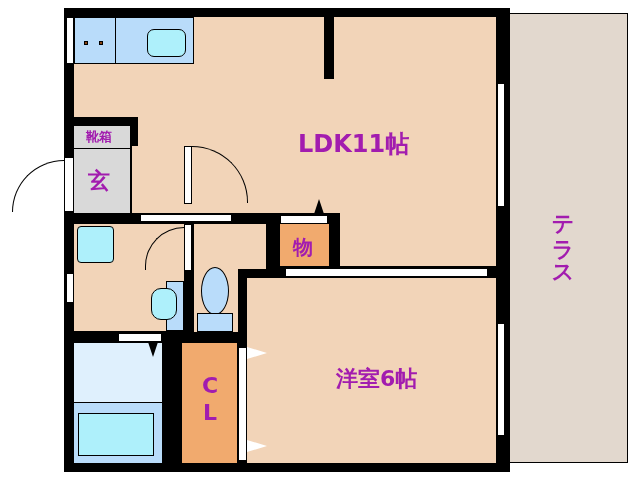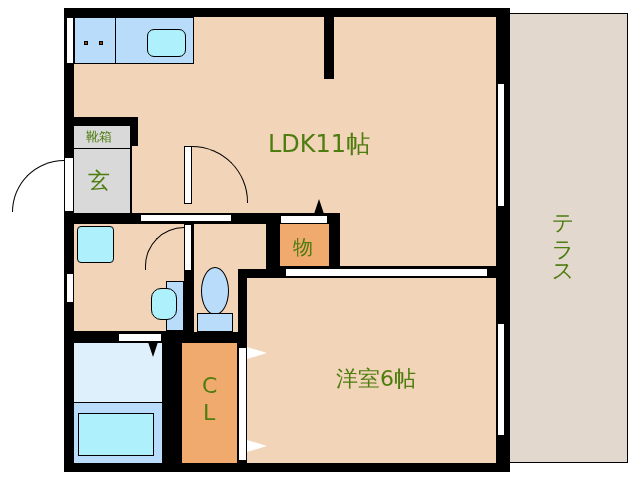--- a/index.html
+++ b/index.html
@@ -7,21 +7,21 @@
   .a{position:absolute;box-sizing:border-box;}
   .wall{background:#000;}
   .floor{background:#f2d4b8;}
   .terrace{background:#e2d8ce;border:1px solid #000;}
   .wet{background:#b9dcfa;}
   .wet2{background:#dff0fd;}
   .fixture{background:#aef0fb;border:1px solid #000;border-radius:4px;}
   .store{background:#f1aa6e;}
   .grey{background:#d9d9d9;}
   .win{background:#fff;border:1px solid #000;}
-  .lbl{color:#4d7c0f;white-space:nowrap;}
+  .lbl{color:#a21caf;white-space:nowrap;font-weight:bold;}
 </style>
 </head>
 <body>
 
 <div class="a terrace" style="left:506px;top:13px;width:122px;height:450px;"></div>
 <div class="a lbl" style="left:551px;top:200px;width:24px;font-size:22px;line-height:24px;writing-mode:vertical-rl;">テラス</div>
 
 <div class="a wall" style="left:64px;top:8px;width:446px;height:464px;"></div>
 
 <div class="a floor" style="left:74px;top:17px;width:422px;height:100px;"></div>
@@ -44,21 +44,21 @@
 <div class="a grey" style="left:74px;top:149px;width:56px;height:64px;"></div>
 <div class="a lbl" style="left:88px;top:166px;font-size:22px;">玄</div>
 <div class="a win" style="left:64px;top:157px;width:10px;height:55px;"></div>
 <div class="a" style="left:12px;top:160px;width:52px;height:52px;border-top:1px solid #000;border-left:1px solid #000;border-top-left-radius:52px;"></div>
 
 <div class="a win" style="left:184px;top:146px;width:8px;height:58px;"></div>
 <div class="a" style="left:192px;top:146px;width:56px;height:57px;border-top:1px solid #000;border-right:1px solid #000;border-top-right-radius:56px;"></div>
 
 <div class="a win" style="left:140px;top:214px;width:92px;height:8px;"></div>
 
-<div class="a lbl" style="left:268px;top:128px;font-size:24px;">LDK11帖</div>
+<div class="a lbl" style="left:298px;top:128px;font-size:24px;">LDK11帖</div>
 
 <div class="a win" style="left:280px;top:215px;width:48px;height:9px;"></div>
 <div class="a store" style="left:280px;top:224px;width:49px;height:42px;"></div>
 <div class="a lbl" style="left:293px;top:234px;font-size:20px;">物</div>
 <div class="a" style="left:314px;top:199px;width:0;height:0;border-left:5px solid transparent;border-right:5px solid transparent;border-bottom:15px solid #000;"></div>
 
 <div class="a floor" style="left:74px;top:224px;width:110px;height:107px;"></div>
 <div class="a fixture" style="left:77px;top:226px;width:37px;height:37px;"></div>
 <div class="a" style="left:145px;top:227px;width:39px;height:43px;border-top:1px solid #000;border-left:1px solid #000;border-top-left-radius:39px;"></div>
 <div class="a wet" style="left:166px;top:281px;width:18px;height:50px;border:1px solid #000;"></div>

